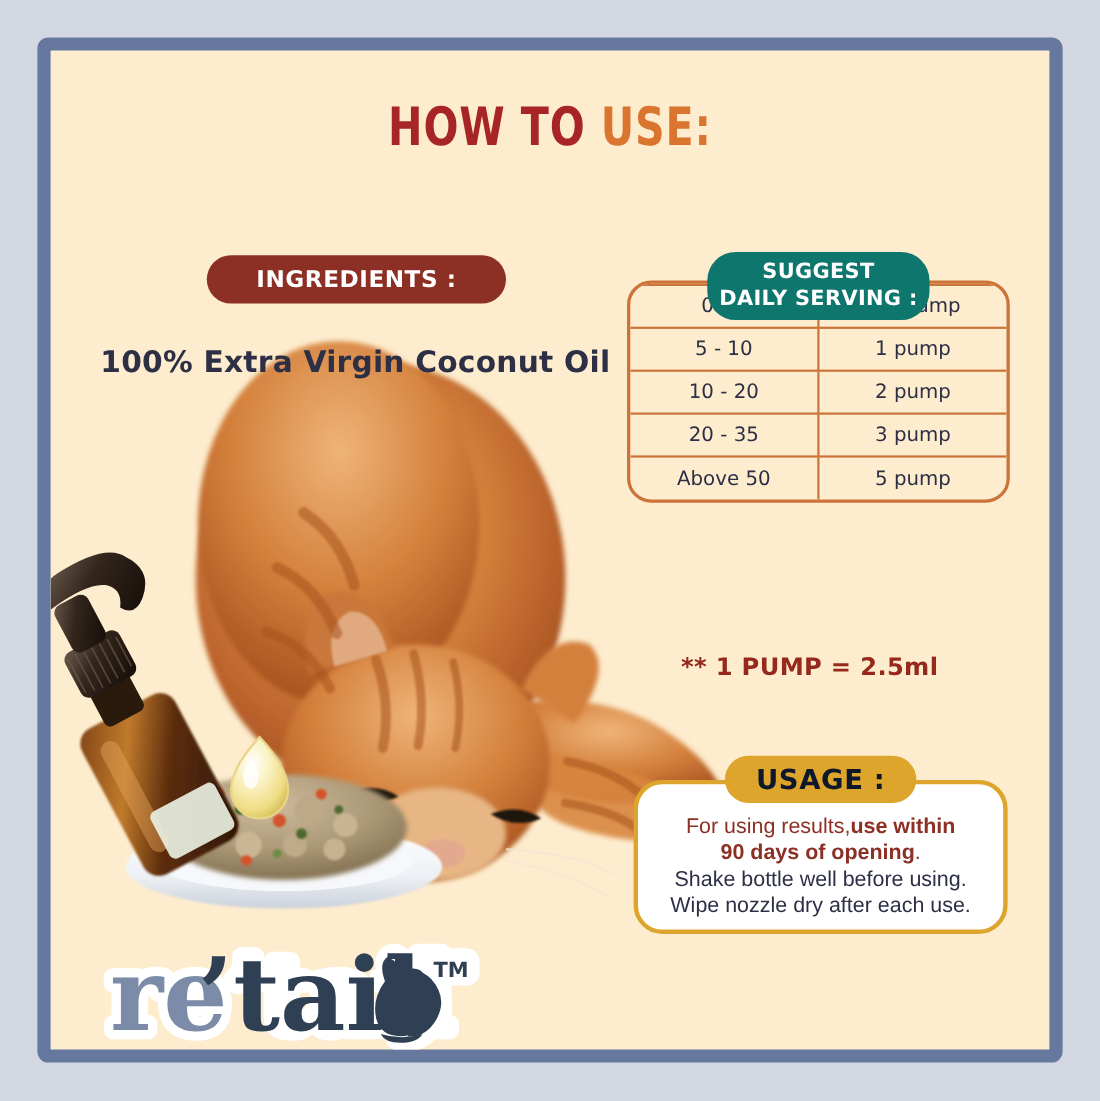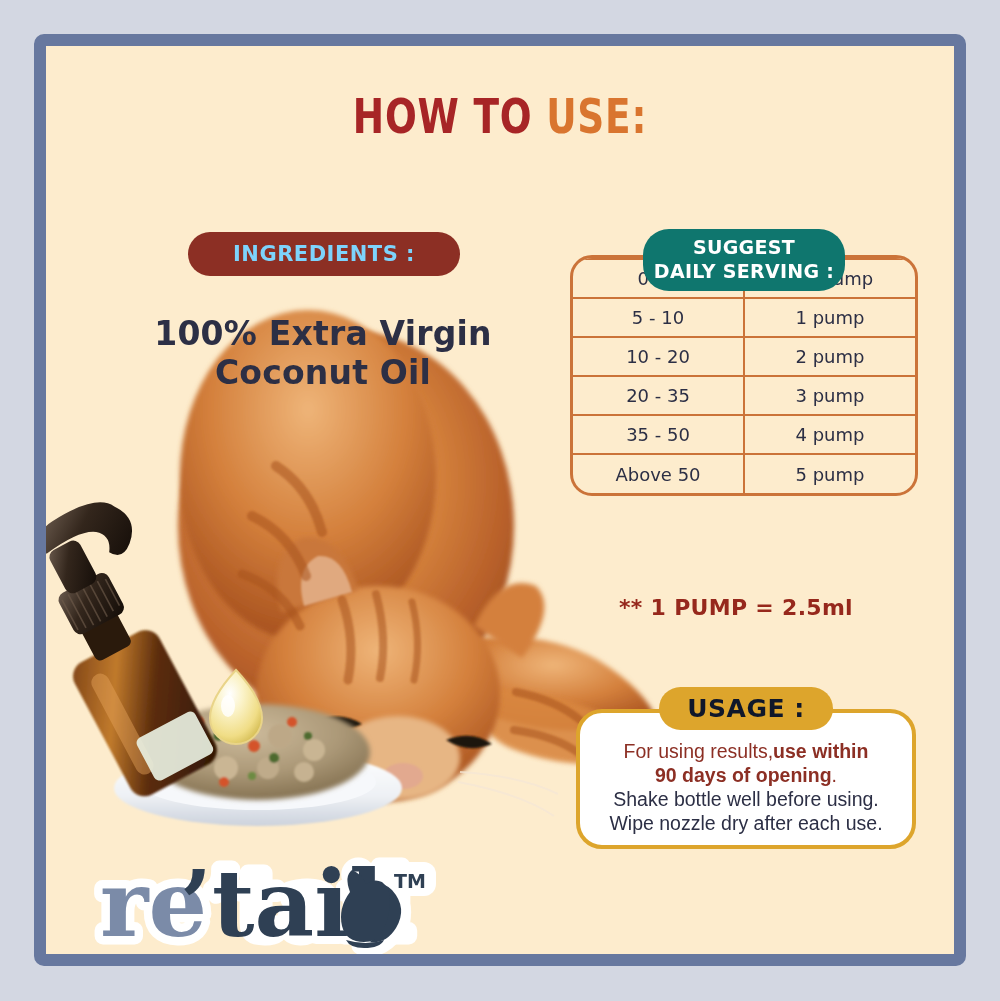--- a/index.html
+++ b/index.html
@@ -39,35 +39,35 @@
   .title .a { color: #a72526; }
   .title .b { color: #d9752f; }
 
   
   .ing-badge {
     position: absolute;
     left: 142px; top: 186px;
     width: 272px; height: 44px;
     background: #8c2f24;
     border-radius: 22px;
-    color: #7dd3fc;
+    color: #ffffff;
     font-family: "DejaVu Sans", sans-serif;
     font-weight: bold;
     font-size: 21px;
     letter-spacing: 0.5px;
     display: flex; align-items: center; justify-content: center;
   }
   .ing-text {
     position: absolute;
     left: 42px; top: 268px;
     width: 470px;
     text-align: center;
     font-family: "DejaVu Sans", sans-serif;
     font-weight: bold;
-    font-size: 33px;
+    font-size: 27px;
     color: #2c2f45;
     letter-spacing: 0.2px;
   }
 
   
   .tbl-wrap { position: absolute; left: 524px; top: 183px; width: 348px; }
   .tbl-badge {
     position: absolute;
     left: 50%; top: 0;
     transform: translateX(-50%);
@@ -353,24 +353,20 @@
             </tr>
             <tr>
               <td>10 - 20</td>
               <td>2  pump</td>
             </tr>
             <tr>
               <td>20 - 35</td>
               <td>3  pump</td>
             </tr>
             <tr>
-              <td>35 - 50</td>
-              <td>4  pump</td>
-            </tr>
-            <tr>
               <td>Above 50</td>
               <td>5  pump</td>
             </tr>
           </tbody>
         </table>
       </div>
     </div>
 
     <div class="pump-note">** 1 PUMP = 2.5ml</div>
 

